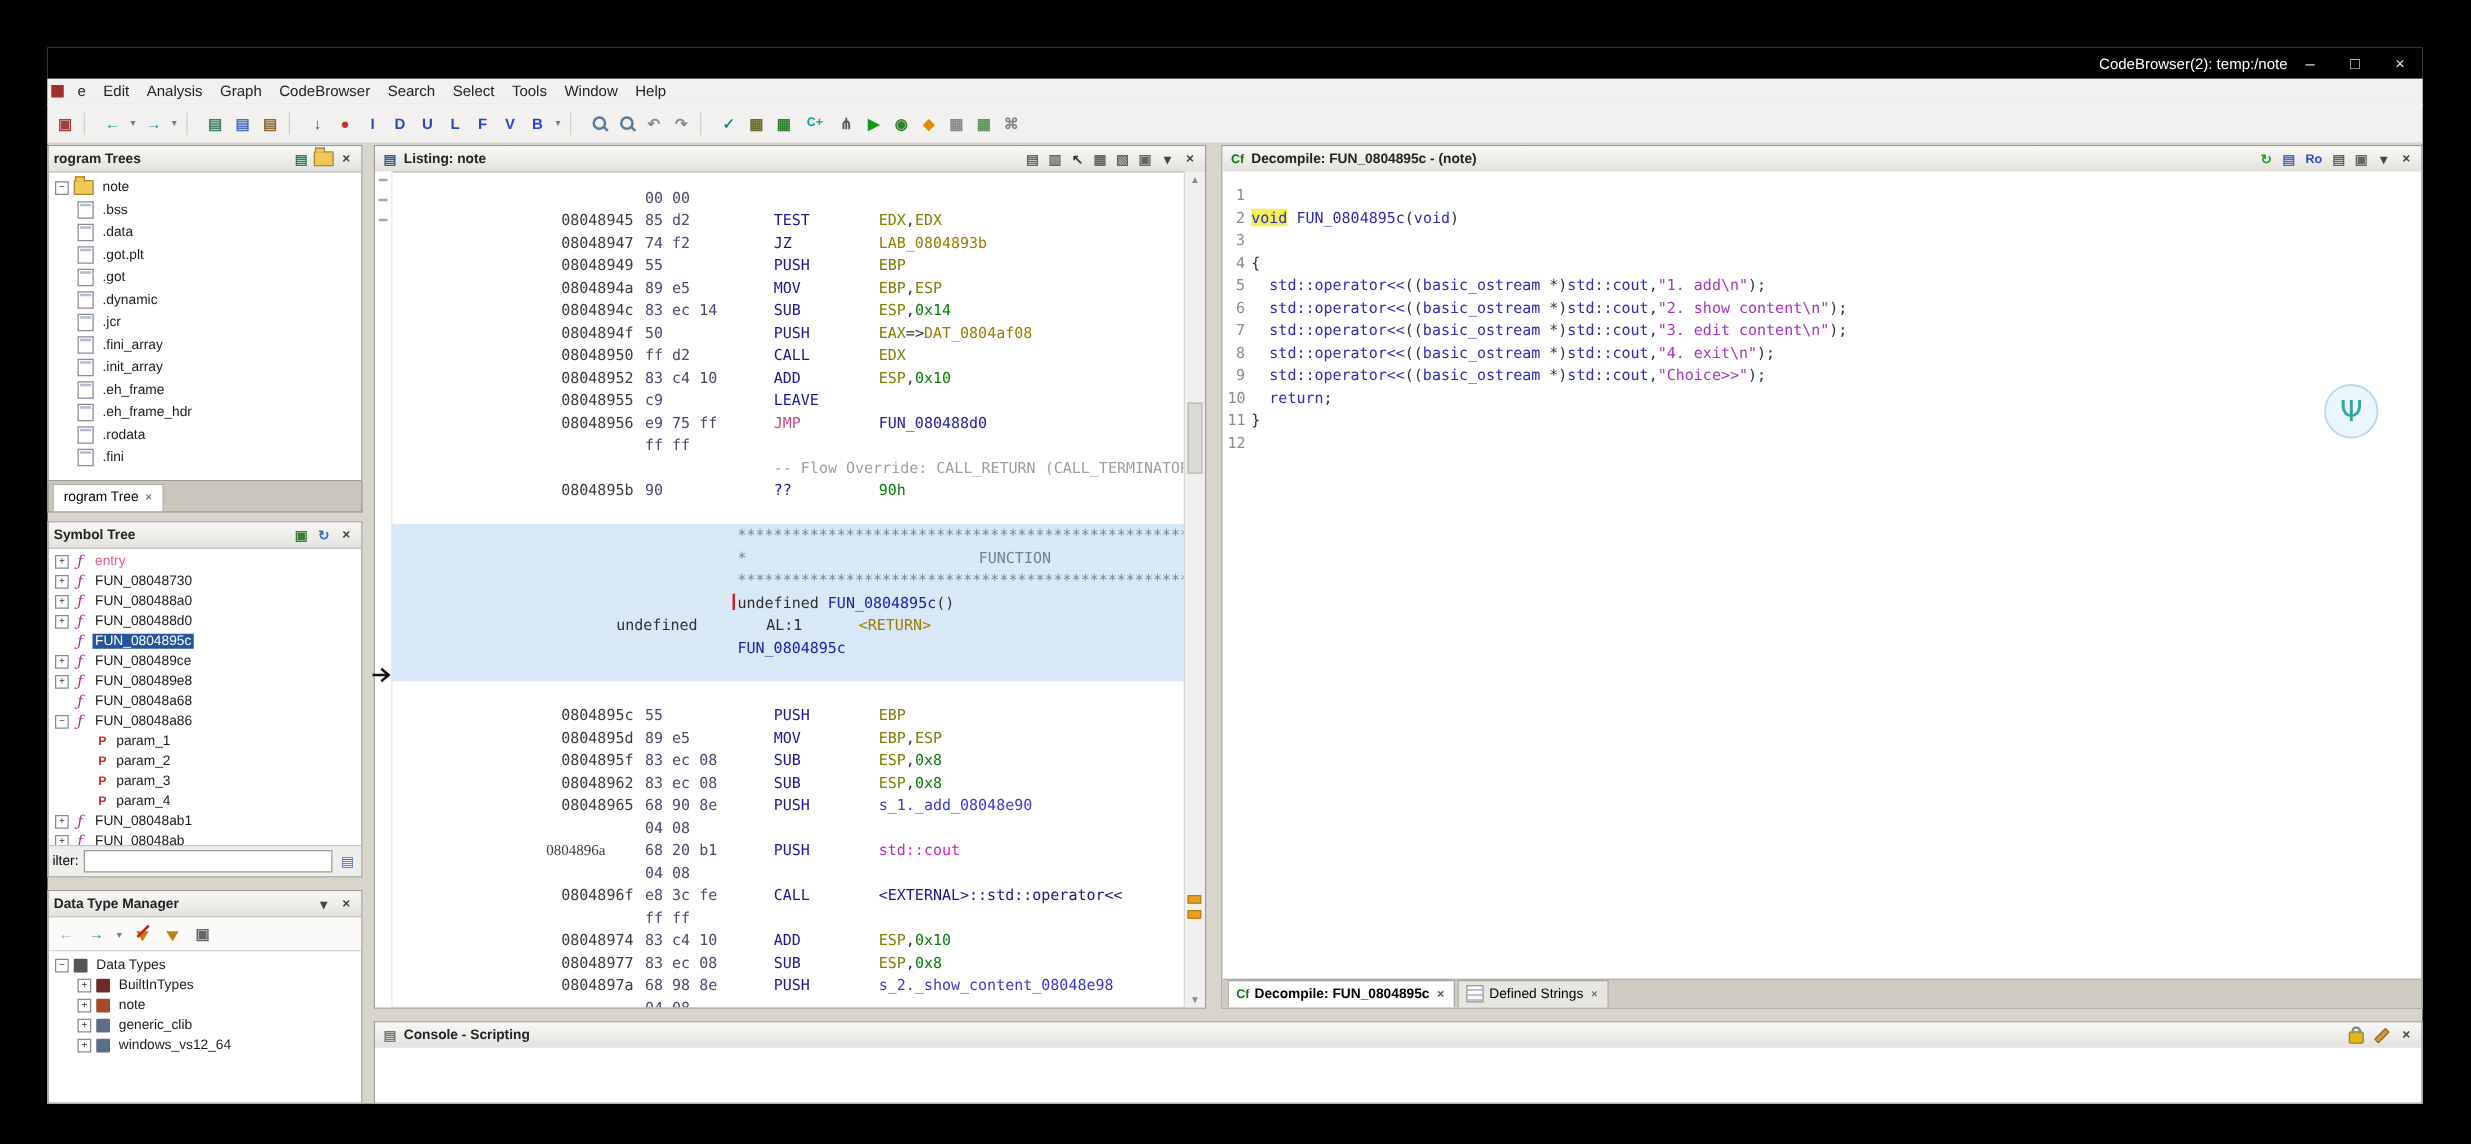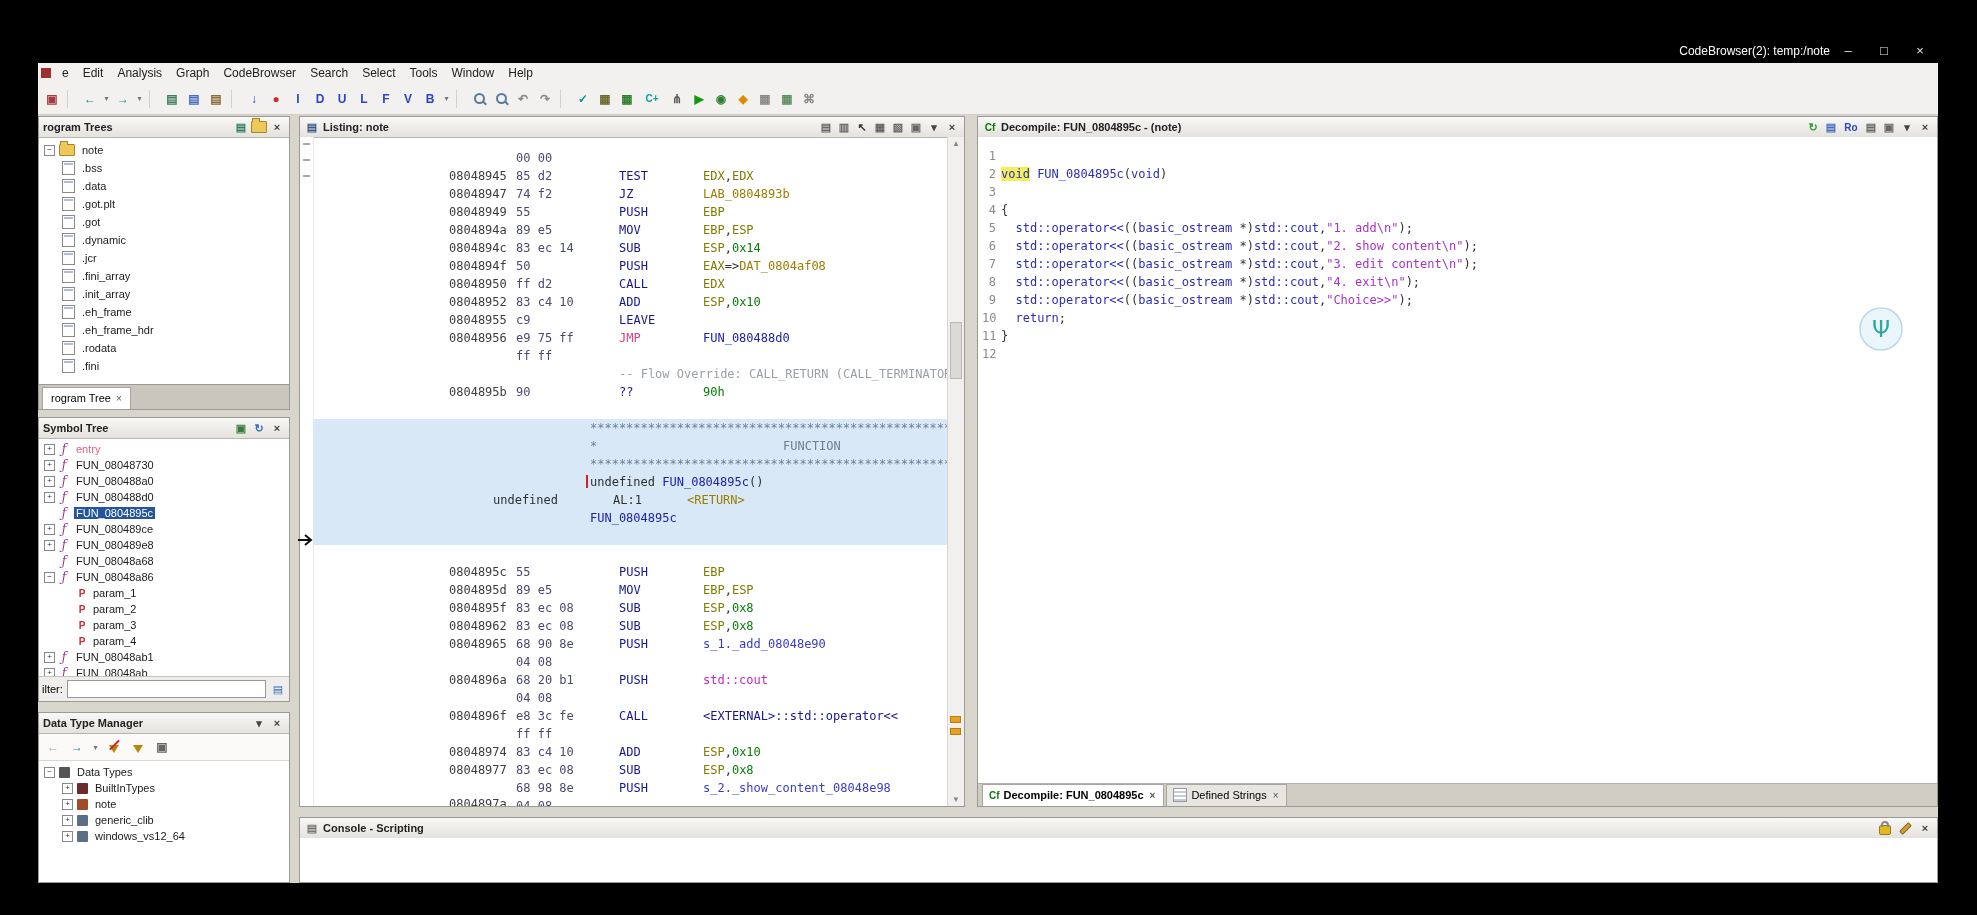--- a/index.html
+++ b/index.html
@@ -540,21 +540,21 @@
           <div class="lst-row">
             <span class="pos k-a" style="left: 136px;">08048965</span>
             <span class="pos k-b" style="left: 203px;">68 90 8e</span>
             <span class="pos k-m" style="left: 306px;">PUSH</span>
             <span class="pos" style="left: 390px;"><span class="k-sl">s_1._add_08048e90</span></span>
           </div>
           <div class="lst-row">
             <span class="pos k-b" style="left: 203px;">04 08</span>
           </div>
           <div class="lst-row">
-            <span class="pos k-a" style="left: 136px;">0804896a</span>
+            <span class="pos k-a" style="left: 124px; font-family: Liberation Serif, serif;">0804896a</span>
             <span class="pos k-b" style="left: 203px;">68 20 b1</span>
             <span class="pos k-m" style="left: 306px;">PUSH</span>
             <span class="pos" style="left: 390px;"><span class="k-co">std::cout</span></span>
           </div>
           <div class="lst-row">
             <span class="pos k-b" style="left: 203px;">04 08</span>
           </div>
           <div class="lst-row">
             <span class="pos k-a" style="left: 136px;">0804896f</span>
             <span class="pos k-b" style="left: 203px;">e8 3c fe</span>
@@ -570,21 +570,21 @@
             <span class="pos k-m" style="left: 306px;">ADD</span>
             <span class="pos" style="left: 390px;"><span class="k-r">ESP</span><span class="k-p">,</span><span class="k-n">0x10</span></span>
           </div>
           <div class="lst-row">
             <span class="pos k-a" style="left: 136px;">08048977</span>
             <span class="pos k-b" style="left: 203px;">83 ec 08</span>
             <span class="pos k-m" style="left: 306px;">SUB</span>
             <span class="pos" style="left: 390px;"><span class="k-r">ESP</span><span class="k-p">,</span><span class="k-n">0x8</span></span>
           </div>
           <div class="lst-row">
-            <span class="pos k-a" style="left: 136px; margin-top: 16px;">0804897a</span>
+            <span class="pos k-a" style="left: 136px;">0804897a</span>
             <span class="pos k-b" style="left: 203px;">68 98 8e</span>
             <span class="pos k-m" style="left: 306px;">PUSH</span>
             <span class="pos" style="left: 390px;"><span class="k-sl">s_2._show_content_08048e98</span></span>
           </div>
           <div class="lst-row">
             <span class="pos k-b" style="left: 203px;">04 08</span>
           </div>
         </div>
       <div class="vsb">
         <div class="sbtn">▲</div>

